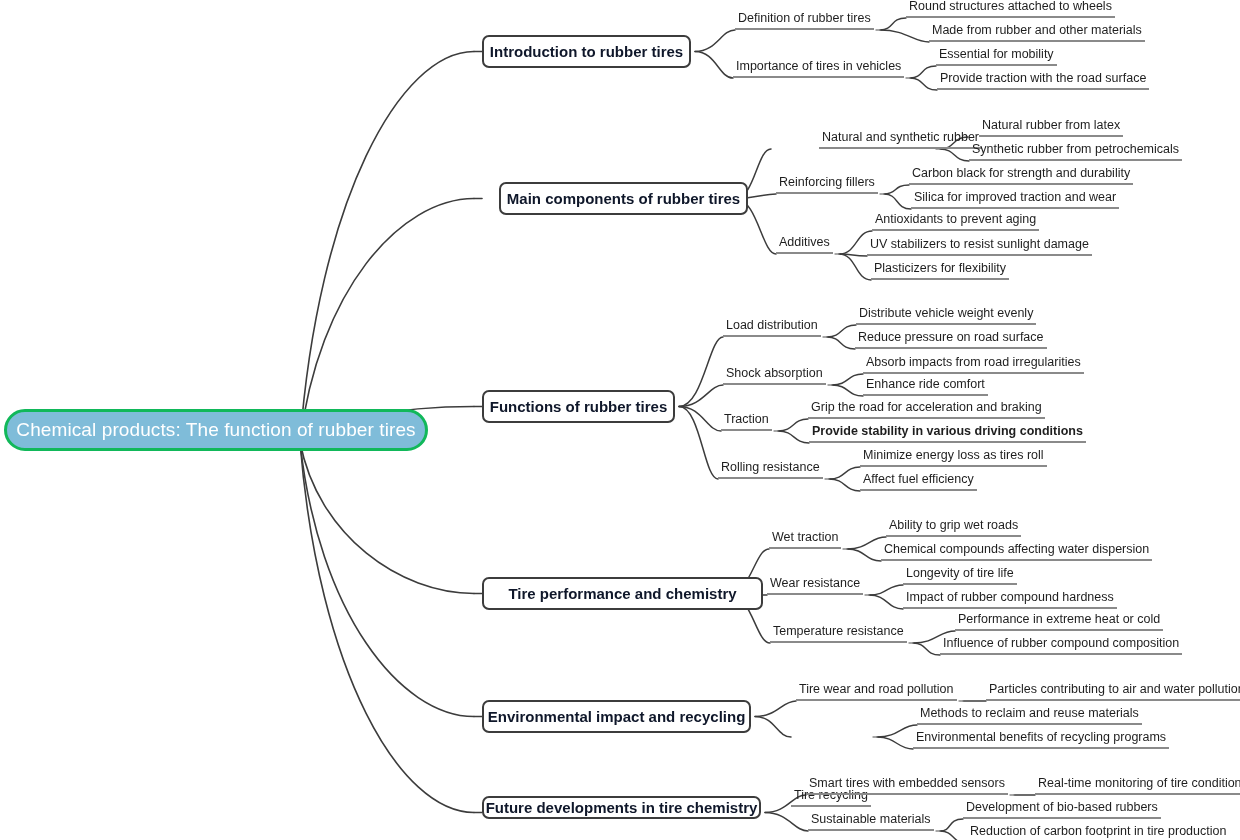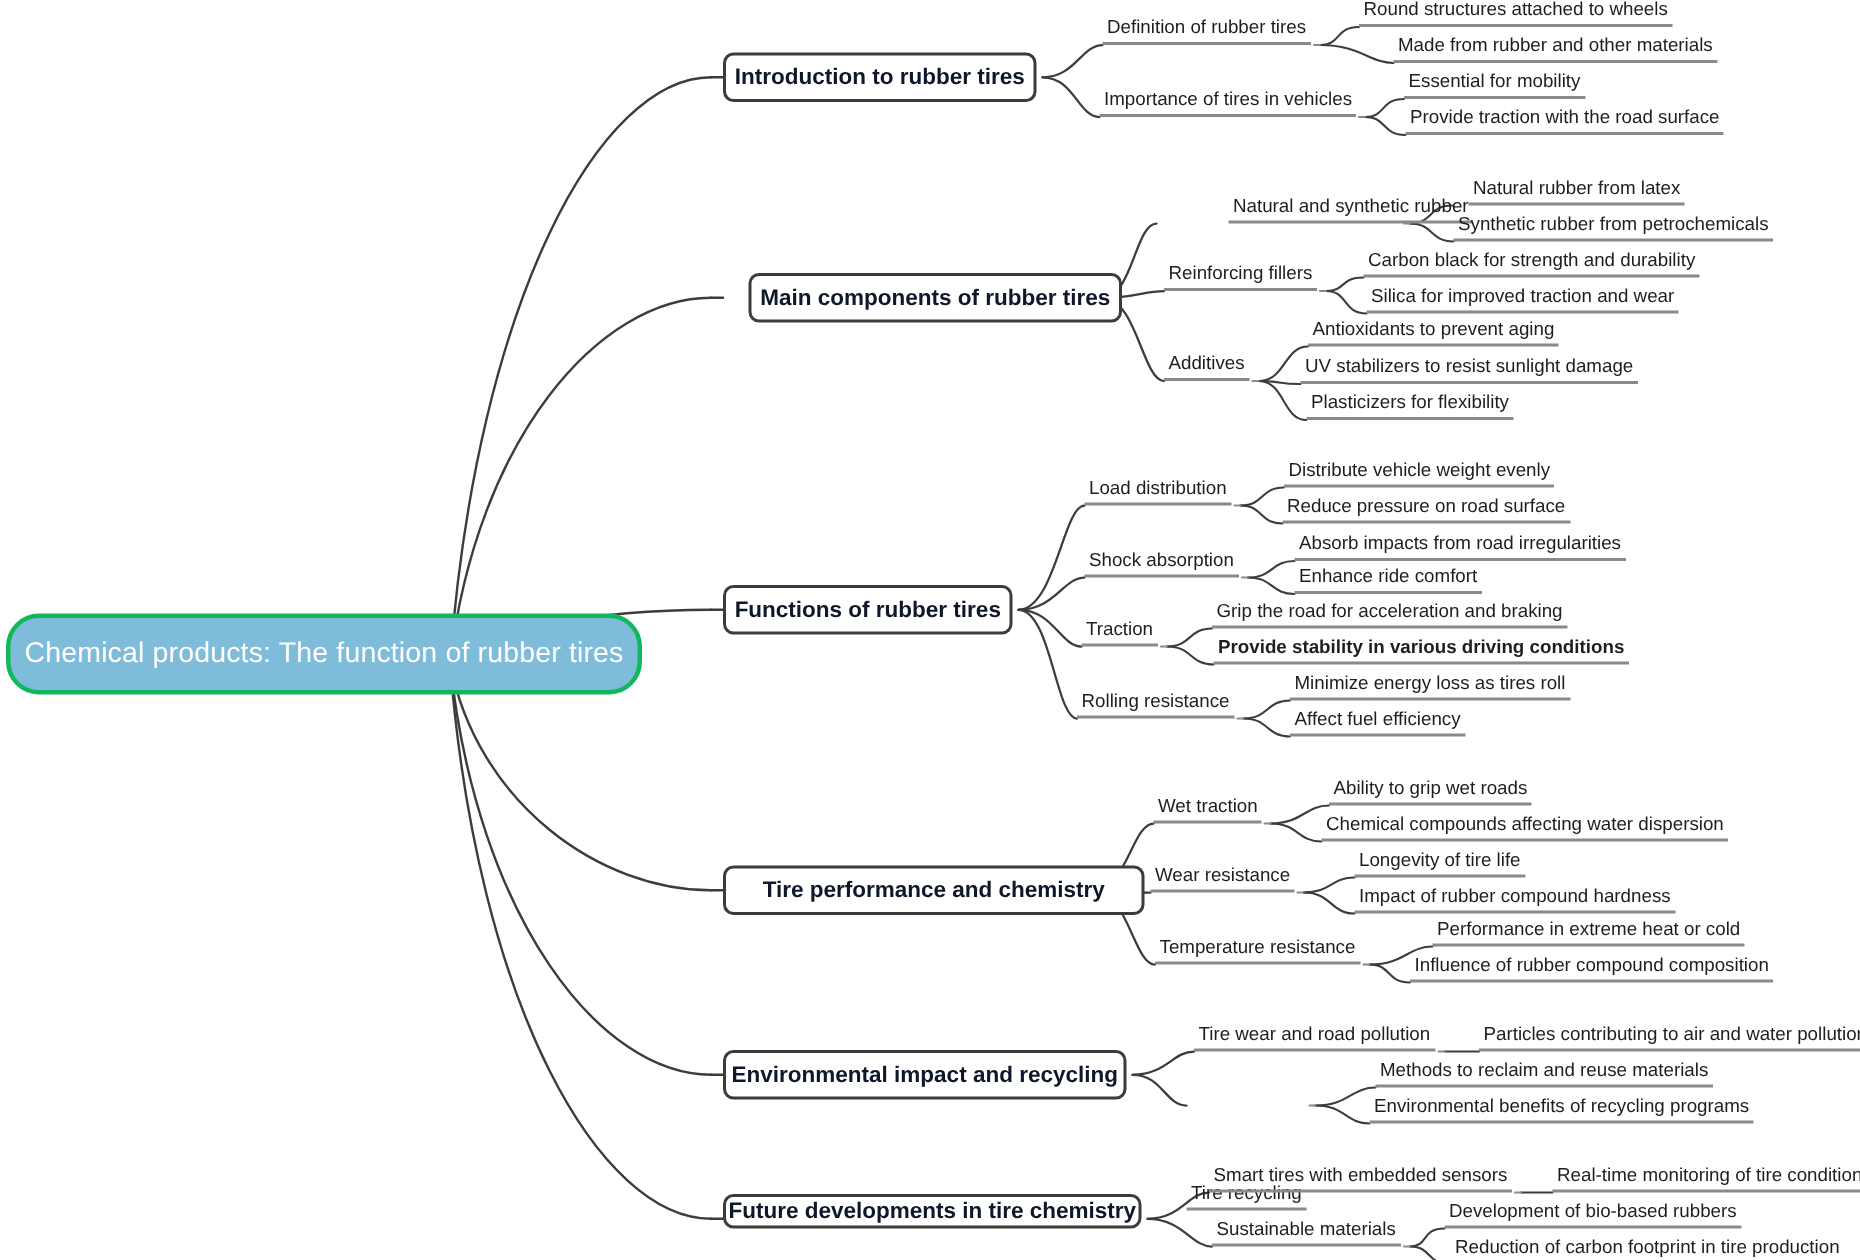--- a/index.html
+++ b/index.html
@@ -146,21 +146,21 @@
         <path d="M 865 595 L 869 595" fill="none" stroke="#8a8a8a" stroke-width="1.4" stroke-linecap="round"></path>
         <path d="M 909 643 L 913 643" fill="none" stroke="#8a8a8a" stroke-width="1.4" stroke-linecap="round"></path>
         <path d="M 959 701 L 963 701" fill="none" stroke="#8a8a8a" stroke-width="1.4" stroke-linecap="round"></path>
         <path d="M 873 737 L 877 737" fill="none" stroke="#8a8a8a" stroke-width="1.4" stroke-linecap="round"></path>
         <path d="M 1010 795 L 1014 795" fill="none" stroke="#8a8a8a" stroke-width="1.4" stroke-linecap="round"></path>
         <path d="M 936 831 L 940 831" fill="none" stroke="#8a8a8a" stroke-width="1.4" stroke-linecap="round"></path>
       </g>
   </svg>
 
   <div id="nodes-layer">
-      <div class="center-node" style="left: 4px; top: 409px; width: 424px; height: 54px;">Chemical products: The function of rubber tires</div>
+      <div class="center-node" style="left: 4px; top: 409px; width: 424px; height: 42px;">Chemical products: The function of rubber tires</div>
       <div class="l1-node" style="left: 482px; top: 35px; width: 209px; height: 33px;">Introduction to rubber tires</div>
       <div class="leaf l2" style="left: 735px; top: 12px;">Definition of rubber tires</div>
       <div class="leaf l3" style="left: 906px; top: 0px;">Round structures attached to wheels</div>
       <div class="leaf l3" style="left: 929px; top: 24px;">Made from rubber and other materials</div>
       <div class="leaf l2" style="left: 733px; top: 60px;">Importance of tires in vehicles</div>
       <div class="leaf l3" style="left: 936px; top: 48px;">Essential for mobility</div>
       <div class="leaf l3" style="left: 937px; top: 72px;">Provide traction with the road surface</div>
       <div class="l1-node" style="left: 482px; top: 182px; width: 249px; height: 33px; margin-left: 17px;">Main components of rubber tires</div>
       <div class="leaf l2" style="left: 771px; top: 131px; margin-left: 48px;">Natural and synthetic rubber</div>
       <div class="leaf l3" style="left: 968px; top: 119px; margin-left: 11px;">Natural rubber from latex</div>

